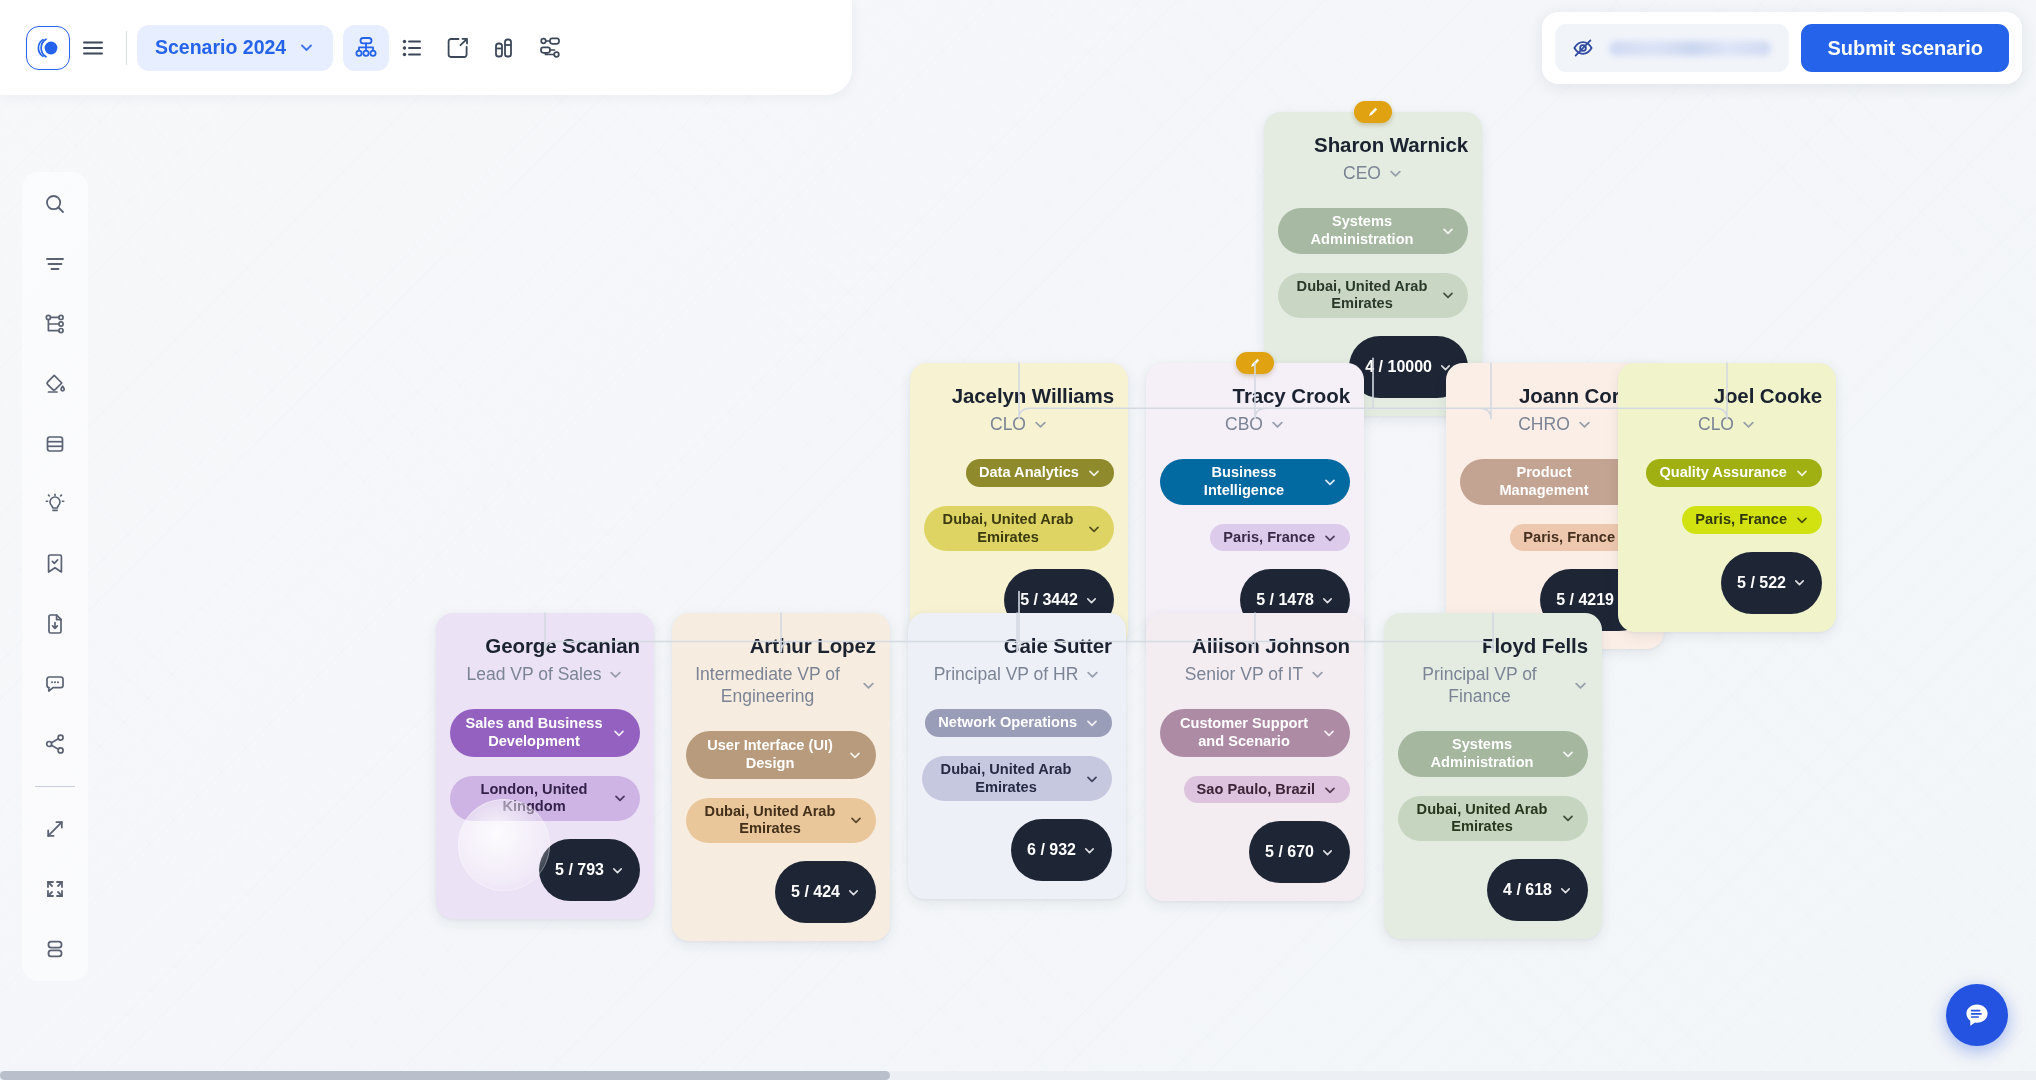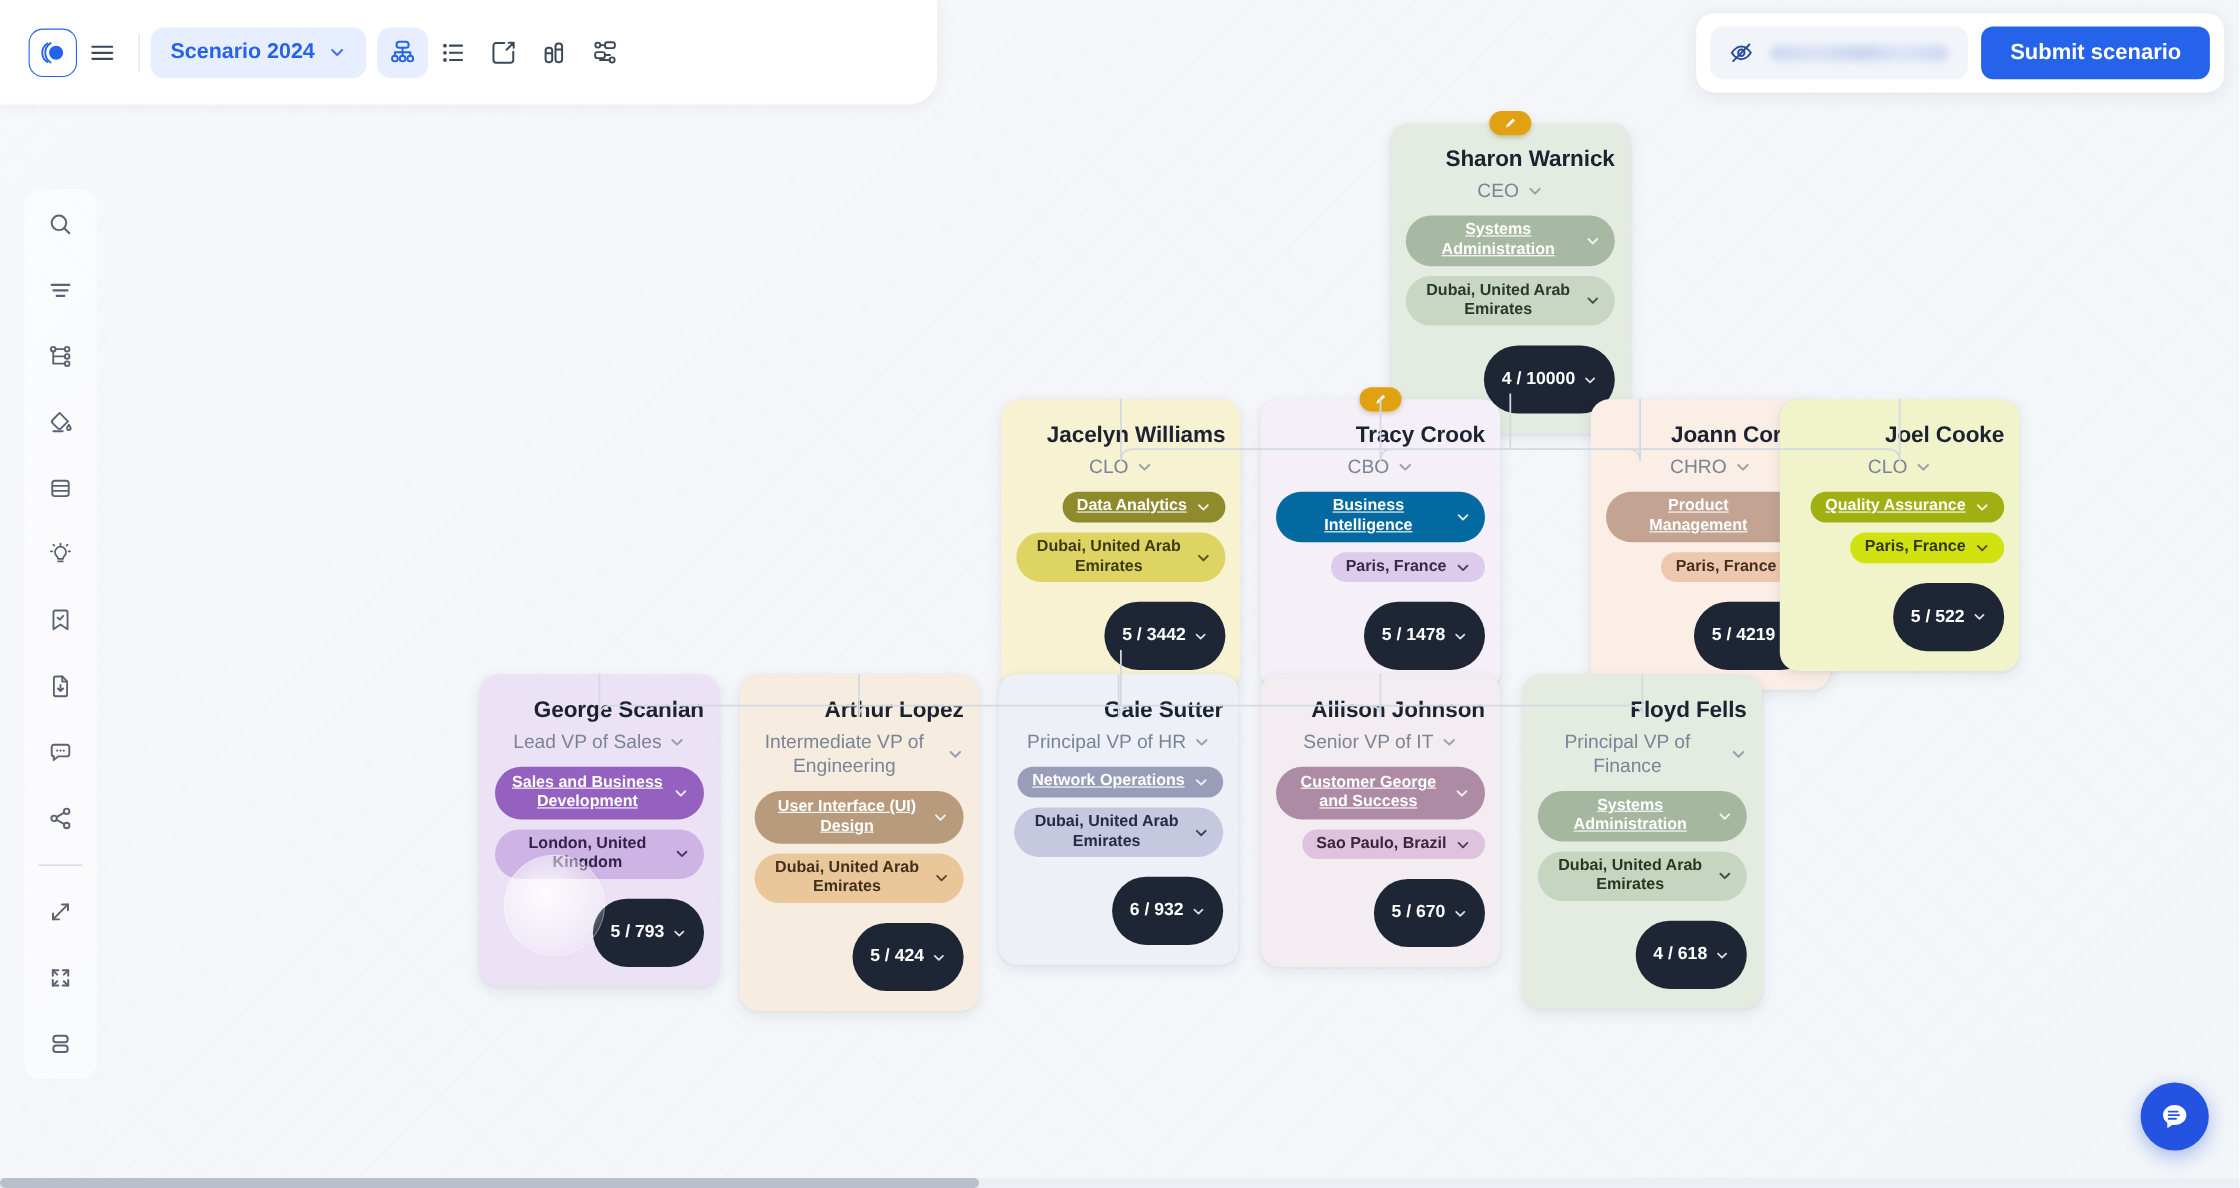--- a/index.html
+++ b/index.html
@@ -226,23 +226,23 @@
     gap: 8px;
     border-radius: 999px;
     padding: 5px 13px;
     font-size: 14.6px;
     font-weight: 600;
     line-height: 1.22;
     margin-top: 10px;
     max-width: 100%;
     text-align: center;
   }
-  .tag.tag-dept { margin-top: 12px; text-decoration: underline; }
+  .tag.tag-dept { margin-top: 24px; }
   .tag.two-line { padding: 6px 14px; }
-  .tag-loc { margin-top: 9px; }
+  .tag-loc { margin-top: 19px; }
 
   .tag-count {
     display: flex; align-items: center; justify-content: center; gap: 7px;
     background: #1e2636;
     color: #ffffff;
     border-radius: 999px;
     padding: 22px 16px;
     font-size: 16px;
     font-weight: 700;
     margin-top: 18px;
@@ -532,21 +532,21 @@
       </div>
       <div class="node" style="left: 1146px; top: 613px; width: 218px; min-height: 203px; background: rgb(243, 237, 242);">
         <div class="node-name">Allison Johnson</div>
         <div class="node-title-row">
           <span class="node-title">Senior VP of IT</span>
           <svg class="chev" width="15" height="15" viewBox="0 0 14 14">
             <path d="M3 5.3L7 9.3 11 5.3" stroke="#8b93a3" stroke-width="1.7" fill="none" stroke-linecap="round" stroke-linejoin="round"></path>
           </svg>
         </div>
         <div class="tag tag-dept two-line" style="background:#ad8ba5;color:#ffffff">
-          <span>Customer George and Success</span>
+          <span>Customer Support and Scenario</span>
           <svg class="chev" width="14" height="14" viewBox="0 0 14 14">
             <path d="M3 5.3L7 9.3 11 5.3" stroke="#ffffff" stroke-width="1.7" fill="none" stroke-linecap="round" stroke-linejoin="round"></path>
           </svg>
         </div>
         <div class="tag tag-loc" style="background:#ddc3dd;color:#3c2539">
           <span>Sao Paulo, Brazil</span>
           <svg class="chev" width="14" height="14" viewBox="0 0 14 14">
             <path d="M3 5.3L7 9.3 11 5.3" stroke="#3c2539" stroke-width="1.7" fill="none" stroke-linecap="round" stroke-linejoin="round"></path>
           </svg>
         </div>

